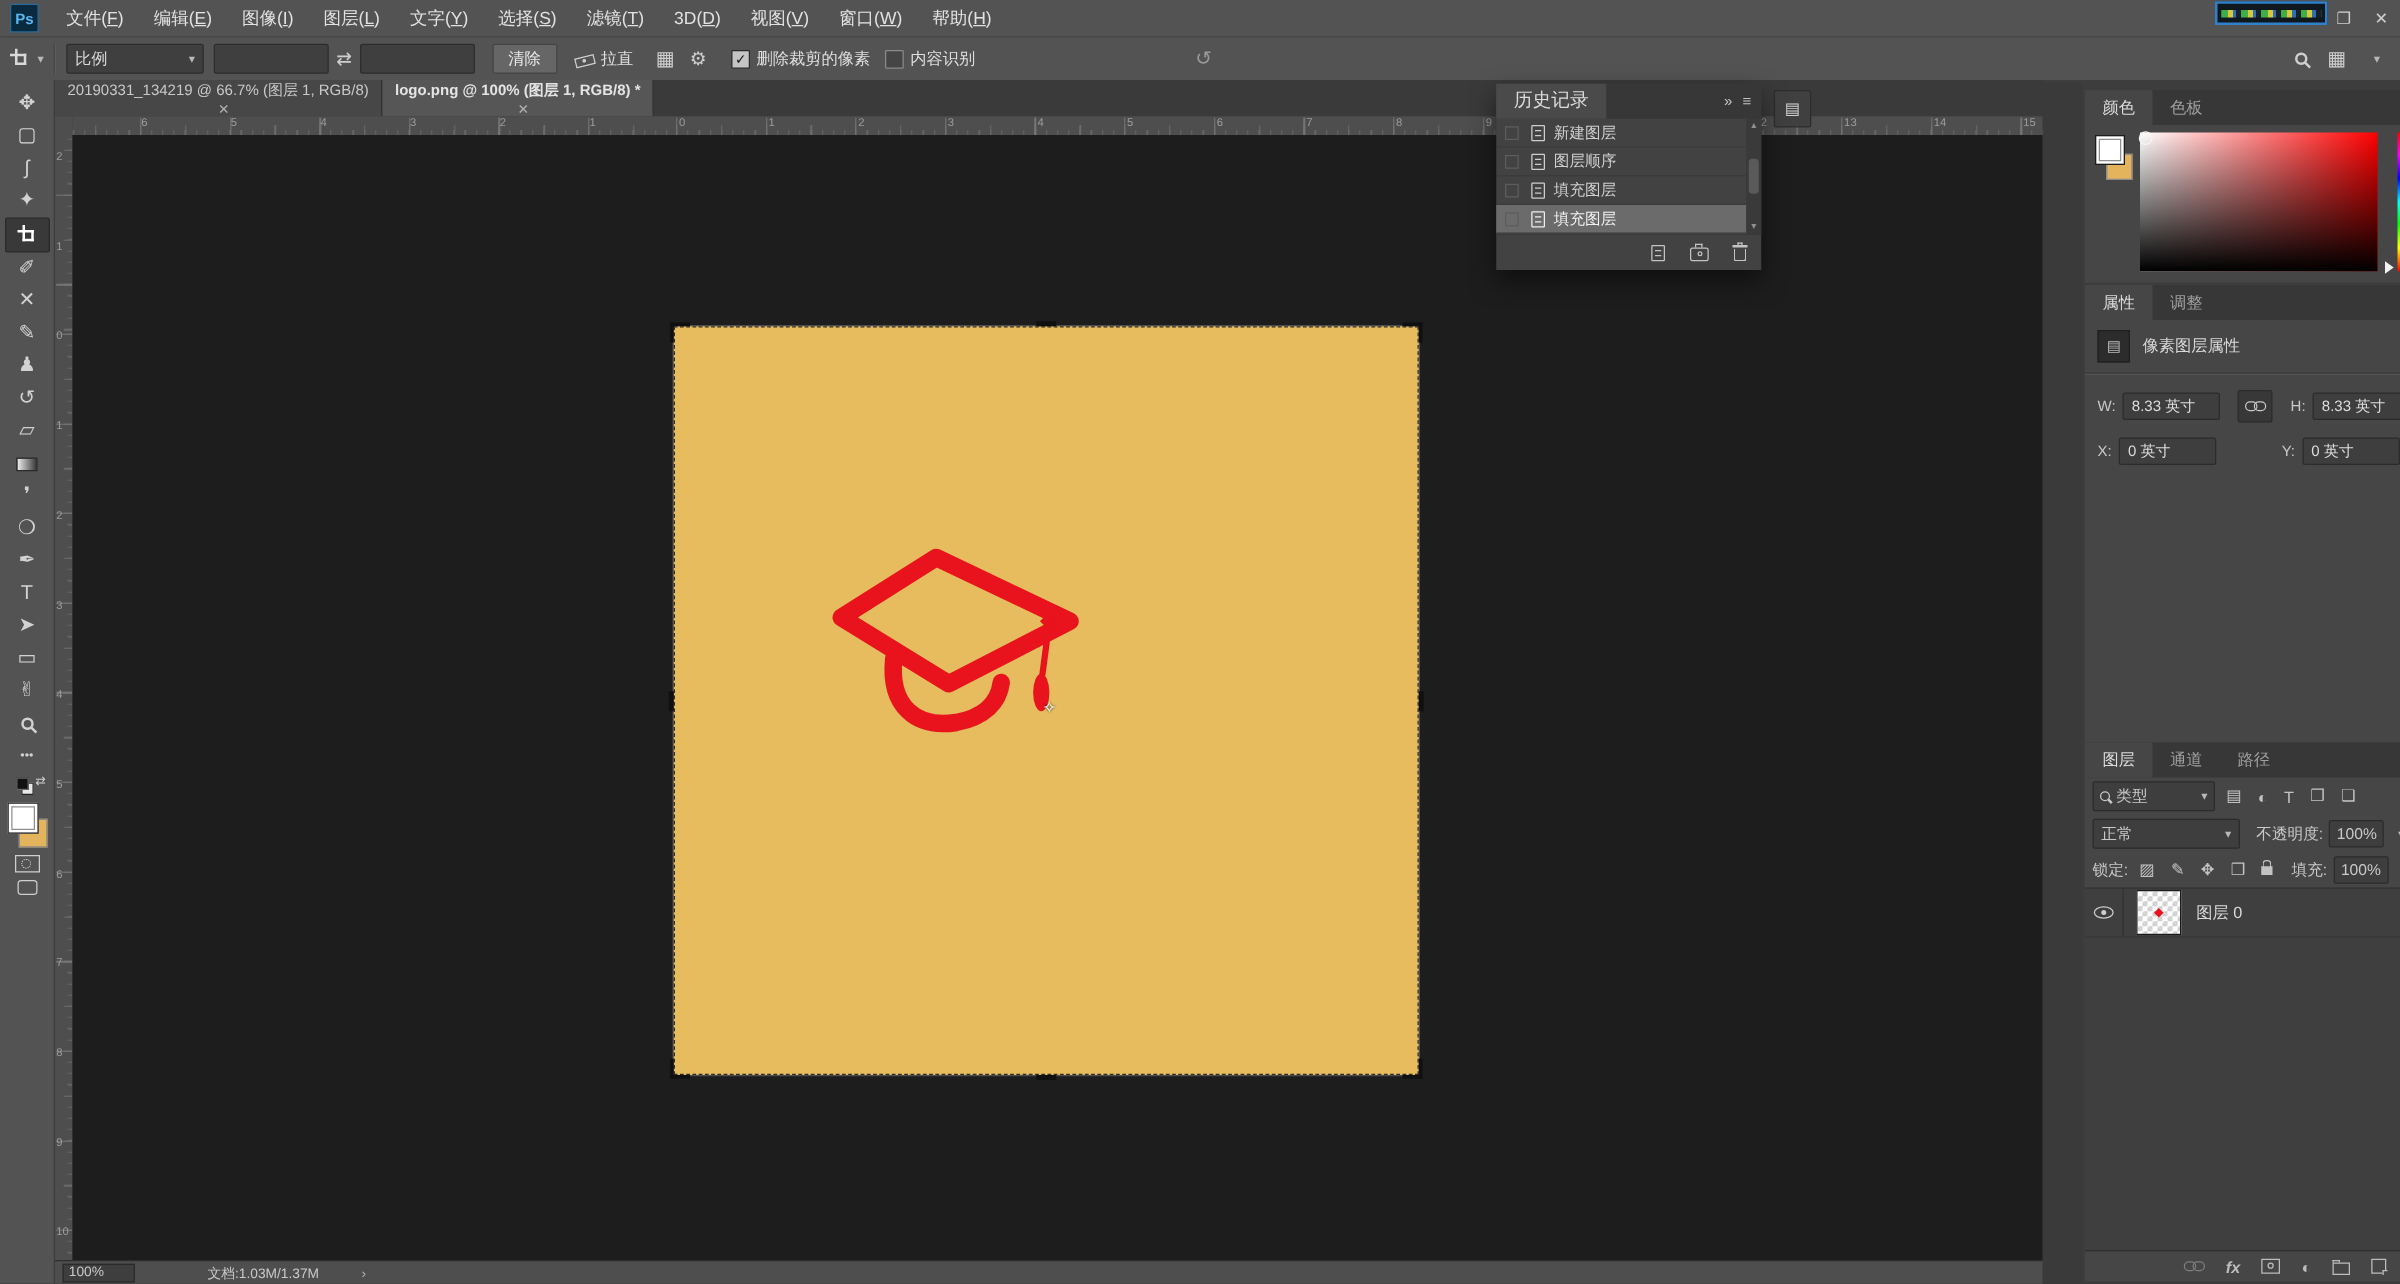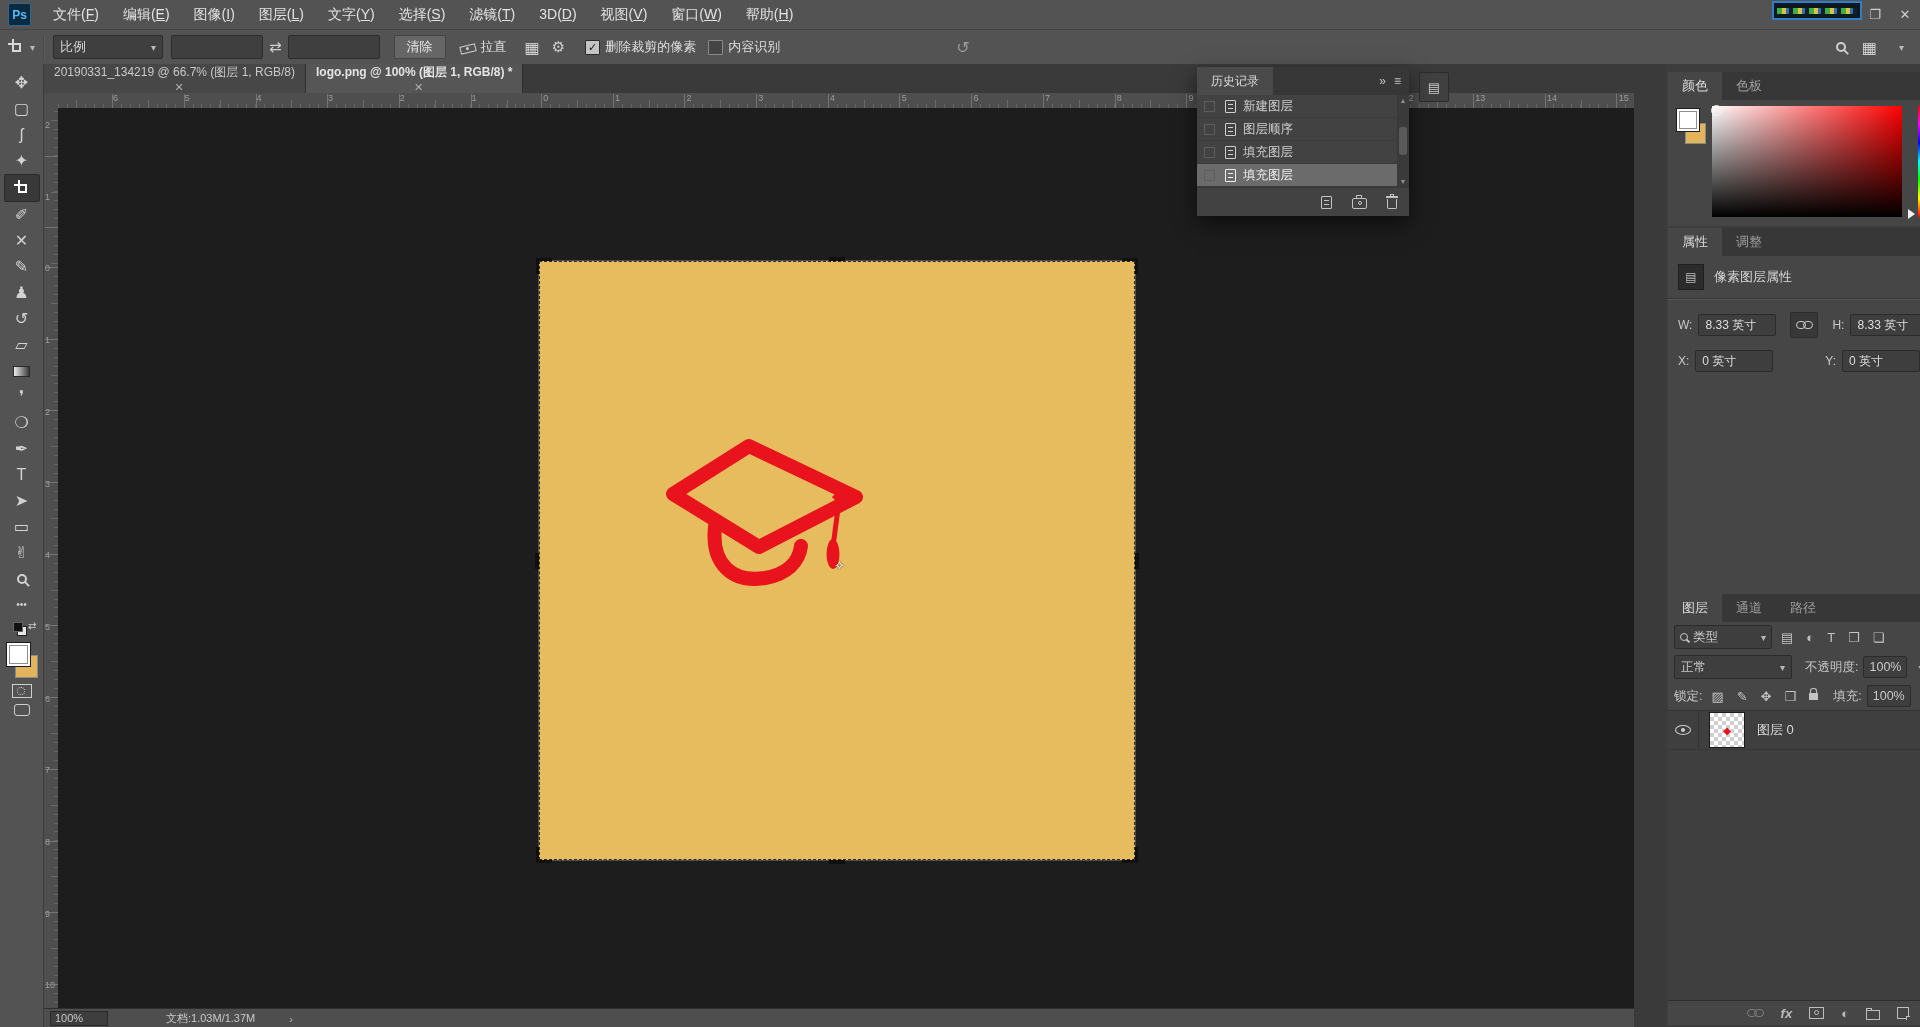--- a/index.html
+++ b/index.html
@@ -139,21 +139,21 @@
   .l-thumb.checker{background:#fff;background-image:linear-gradient(45deg,#cfcfcf 25%,transparent 25%,transparent 75%,#cfcfcf 75%),linear-gradient(45deg,#cfcfcf 25%,transparent 25%,transparent 75%,#cfcfcf 75%);background-size:8px 8px;background-position:0 0,4px 4px;}
   .l-thumb.sel{box-shadow:0 0 0 1.5px #e8e8e8;}
   .l-name{margin-left:12px;color:#dadada;}
   #layers-bottom{height:24px;background:#464646;border-top:1px solid #2e2e2e;display:flex;align-items:center;justify-content:flex-end;gap:17px;padding-right:14px;color:#bdbdbd;}
   #layers-bottom .dimmed{color:#7e7e7e;}
   .fxtext{font-size:13px;font-style:italic;font-weight:bold;}
 
   
   #history-panel{position:absolute;left:1197px;top:67px;width:212px;background:#424242;box-shadow:0 8px 20px rgba(0,0,0,.55);z-index:10;}
   #history-header{height:28px;background:#373737;display:flex;align-items:flex-end;}
-  #history-tab{padding:0 14px;height:28px;line-height:28px;background:#4a4a4a;color:#dcdcdc;font-size:12px;}
+  #history-tab{padding:0 14px;height:28px;line-height:28px;background:#4a4a4a;color:#dcdcdc;font-size:15px;}
   #history-header .hicons{margin-left:auto;display:flex;align-items:center;gap:8px;padding:0 8px;color:#c3c3c3;font-size:12px;line-height:28px;}
   #history-body{position:relative;}
   #history-list{margin-right:12px;}
   .hrow{height:22px;display:flex;align-items:center;gap:7px;padding:0 4px;border-bottom:1px solid #3b3b3b;color:#cfcfcf;font-size:12.5px;}
   .hrow.sel{background:#6b6b6b;color:#f0f0f0;}
   .hchk{width:9px;height:9px;border:1px solid #5d5d5d;margin:0 3px;}
   #history-scroll{position:absolute;right:0;top:0;width:12px;height:88px;background:#3a3a3a;display:flex;flex-direction:column;align-items:center;justify-content:space-between;color:#8f8f8f;font-size:7px;padding:2px 0;}
   #history-scroll .thumbbar{width:8px;height:28px;background:#5a5a5a;border-radius:3px;}
   #history-bottom{height:28px;display:flex;align-items:center;justify-content:flex-end;gap:20px;padding-right:12px;color:#c3c3c3;border-top:1px solid #383838;}
   #collapsed-panel-button{position:absolute;left:1419px;top:72px;width:28px;height:28px;background:#404040;border:1px solid #2c2c2c;border-radius:2px;display:flex;align-items:center;justify-content:center;color:#cfcfcf;font-size:13px;z-index:9;}

